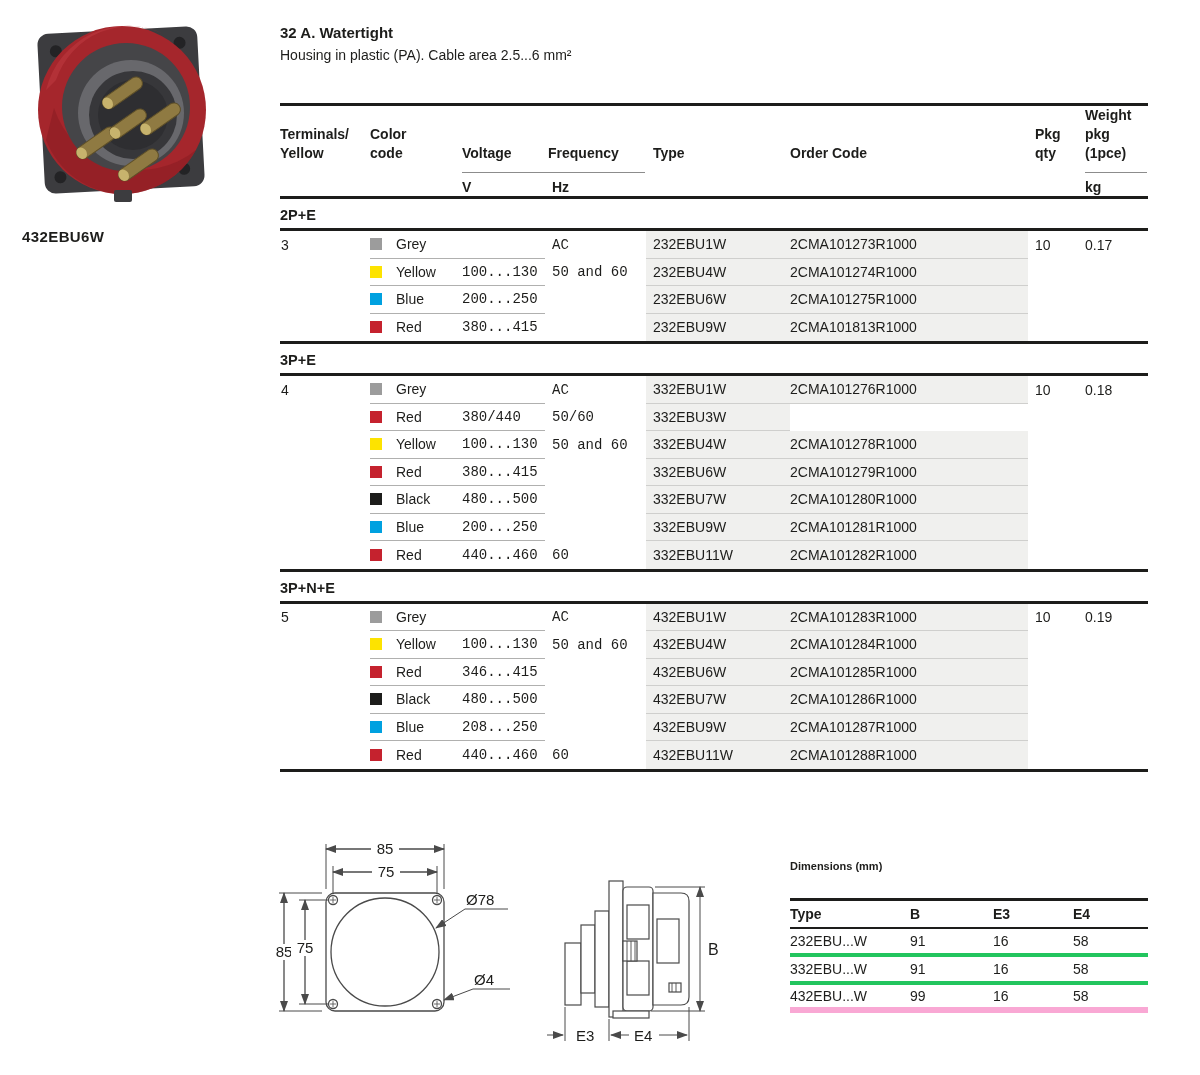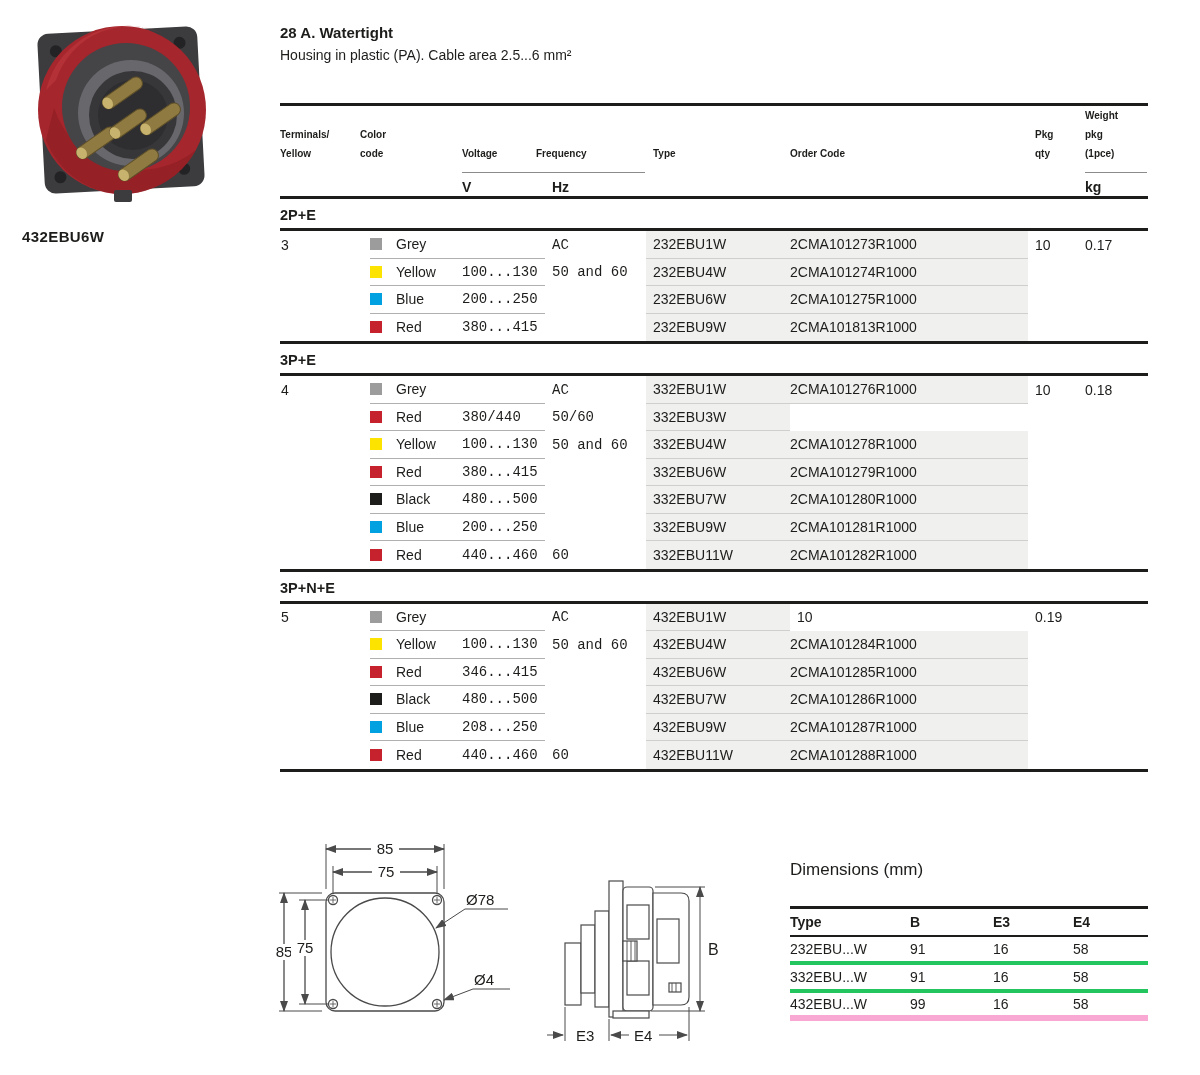--- a/index.html
+++ b/index.html
@@ -17,21 +17,21 @@
   .product-label { position:absolute; left:22px; top:228px; font-weight:bold; font-size:15px; letter-spacing:.4px; }
 
   
   .title-block { position:absolute; left:280px; top:24px; width:868px; }
   .title { font-weight:bold; font-size:15px; }
   .subtitle { font-size:14px; margin-top:6px; }
 
   
   .main-table { position:absolute; left:280px; top:103px; width:868px; }
   #table-head { position:relative; height:96px; border-top:3px solid #1d1d1b; border-bottom:3px solid #1d1d1b; }
-  .h { position:absolute; bottom:33px; font-weight:bold; font-size:10px; line-height:19px; }
+  .h { position:absolute; bottom:33px; font-weight:bold; font-size:14px; line-height:19px; }
   .h div { white-space:nowrap; }
   .h-sub { position:absolute; top:73px; font-weight:bold; font-size:14px; }
   .h-line { position:absolute; top:66px; height:1px; background:#8c8c8c; }
 
   .section-label { font-weight:bold; font-size:14.5px; padding:8px 0 5px 0; border-bottom:3px solid #1d1d1b; }
   .section { border-bottom:3px solid #1d1d1b; }
   .section + .section .section-label { }
 
   .trow { display:grid; grid-template-columns:90px 22px 63px 90px 101px 144px 238px 50px 70px; height:27.5px; font-size:14px; }
   .cell { display:flex; align-items:center; height:100%; overflow:hidden; }
@@ -48,21 +48,21 @@
   .swatch { width:12px; height:12px; display:inline-block; }
 
   
   .front-view { position:absolute; left:268px; top:832px; }
   .side-view  { position:absolute; left:545px; top:853px; }
   .dim-text { font-size:15px; fill:#1d1d1b; font-family:"Liberation Sans",sans-serif; }
   .dim-big  { font-size:16px; }
 
   
   .dims-block { position:absolute; left:790px; top:860px; width:358px; }
-  .dims-title { font-weight:normal; font-size:17px; margin-bottom:26px; }
+  .dims-title { font-weight:bold; font-size:11px; margin-bottom:26px; }
   .dims-table { border-top:3px solid #1d1d1b; }
   .dims-row { display:grid; grid-template-columns:120px 83px 80px 75px; height:28px; align-items:center; font-size:14px; border-bottom:4px solid #22c55e; }
   .dims-row.head { font-weight:bold; border-bottom:2px solid #1d1d1b; }
   .dims-row.lastd { border-bottom:6px solid #f9a8d4; }
 </style>
 </head>
 <body>
 
 <div class="page">
 
@@ -101,38 +101,38 @@
       </g>
       <g transform="translate(126 104) rotate(-35)">
         <rect x="-38" y="-6.5" width="42" height="13" rx="6.5" fill="#8f7a42" stroke="#5e4f28" stroke-width="1"></rect>
         <ellipse cx="-33" cy="0" rx="5" ry="6" fill="#c7b36d"></ellipse>
       </g>
     </g>
   </svg>
   <div class="product-label">432EBU6W</div>
 
   <div class="title-block">
-    <div class="title">28 A. Watertight</div>
+    <div class="title">32 A. Watertight</div>
     <div class="subtitle">Housing in plastic (PA). Cable area 2.5...6 mm²</div>
   </div>
 
   <div class="main-table">
     <div id="table-head">
       <div class="h" style="left:0">
         <div>Terminals/</div>
         <div>Yellow</div>
       </div>
-      <div class="h" style="left:80px">
+      <div class="h" style="left:90px">
         <div>Color</div>
         <div>code</div>
       </div>
       <div class="h" style="left:182px">
         <div>Voltage</div>
       </div>
-      <div class="h" style="left:256px">
+      <div class="h" style="left:268px">
         <div>Frequency</div>
       </div>
       <div class="h" style="left:373px">
         <div>Type</div>
       </div>
       <div class="h" style="left:510px">
         <div>Order Code</div>
       </div>
       <div class="h" style="left:755px">
         <div>Pkg</div>
@@ -302,20 +302,21 @@
           <div class="section-label">3P+N+E</div>
           <div class="trow">
             <div class="cell c-poles">5</div>
             <div class="cell c-swatch">
               <span class="swatch" style="background: rgb(156, 156, 156);"></span>
             </div>
             <div class="cell c-color">Grey</div>
             <div class="cell c-volt"></div>
             <div class="cell c-freq">AC</div>
             <div class="cell c-type">432EBU1W</div>
+            <div class="cell c-order">2CMA101283R1000</div>
             <div class="cell c-pkg">10</div>
             <div class="cell c-weight">0.19</div>
           </div>
           <div class="trow">
             <div class="cell c-poles"></div>
             <div class="cell c-swatch">
               <span class="swatch" style="background: rgb(253, 227, 0);"></span>
             </div>
             <div class="cell c-color">Yellow</div>
             <div class="cell c-volt">100...130</div>

